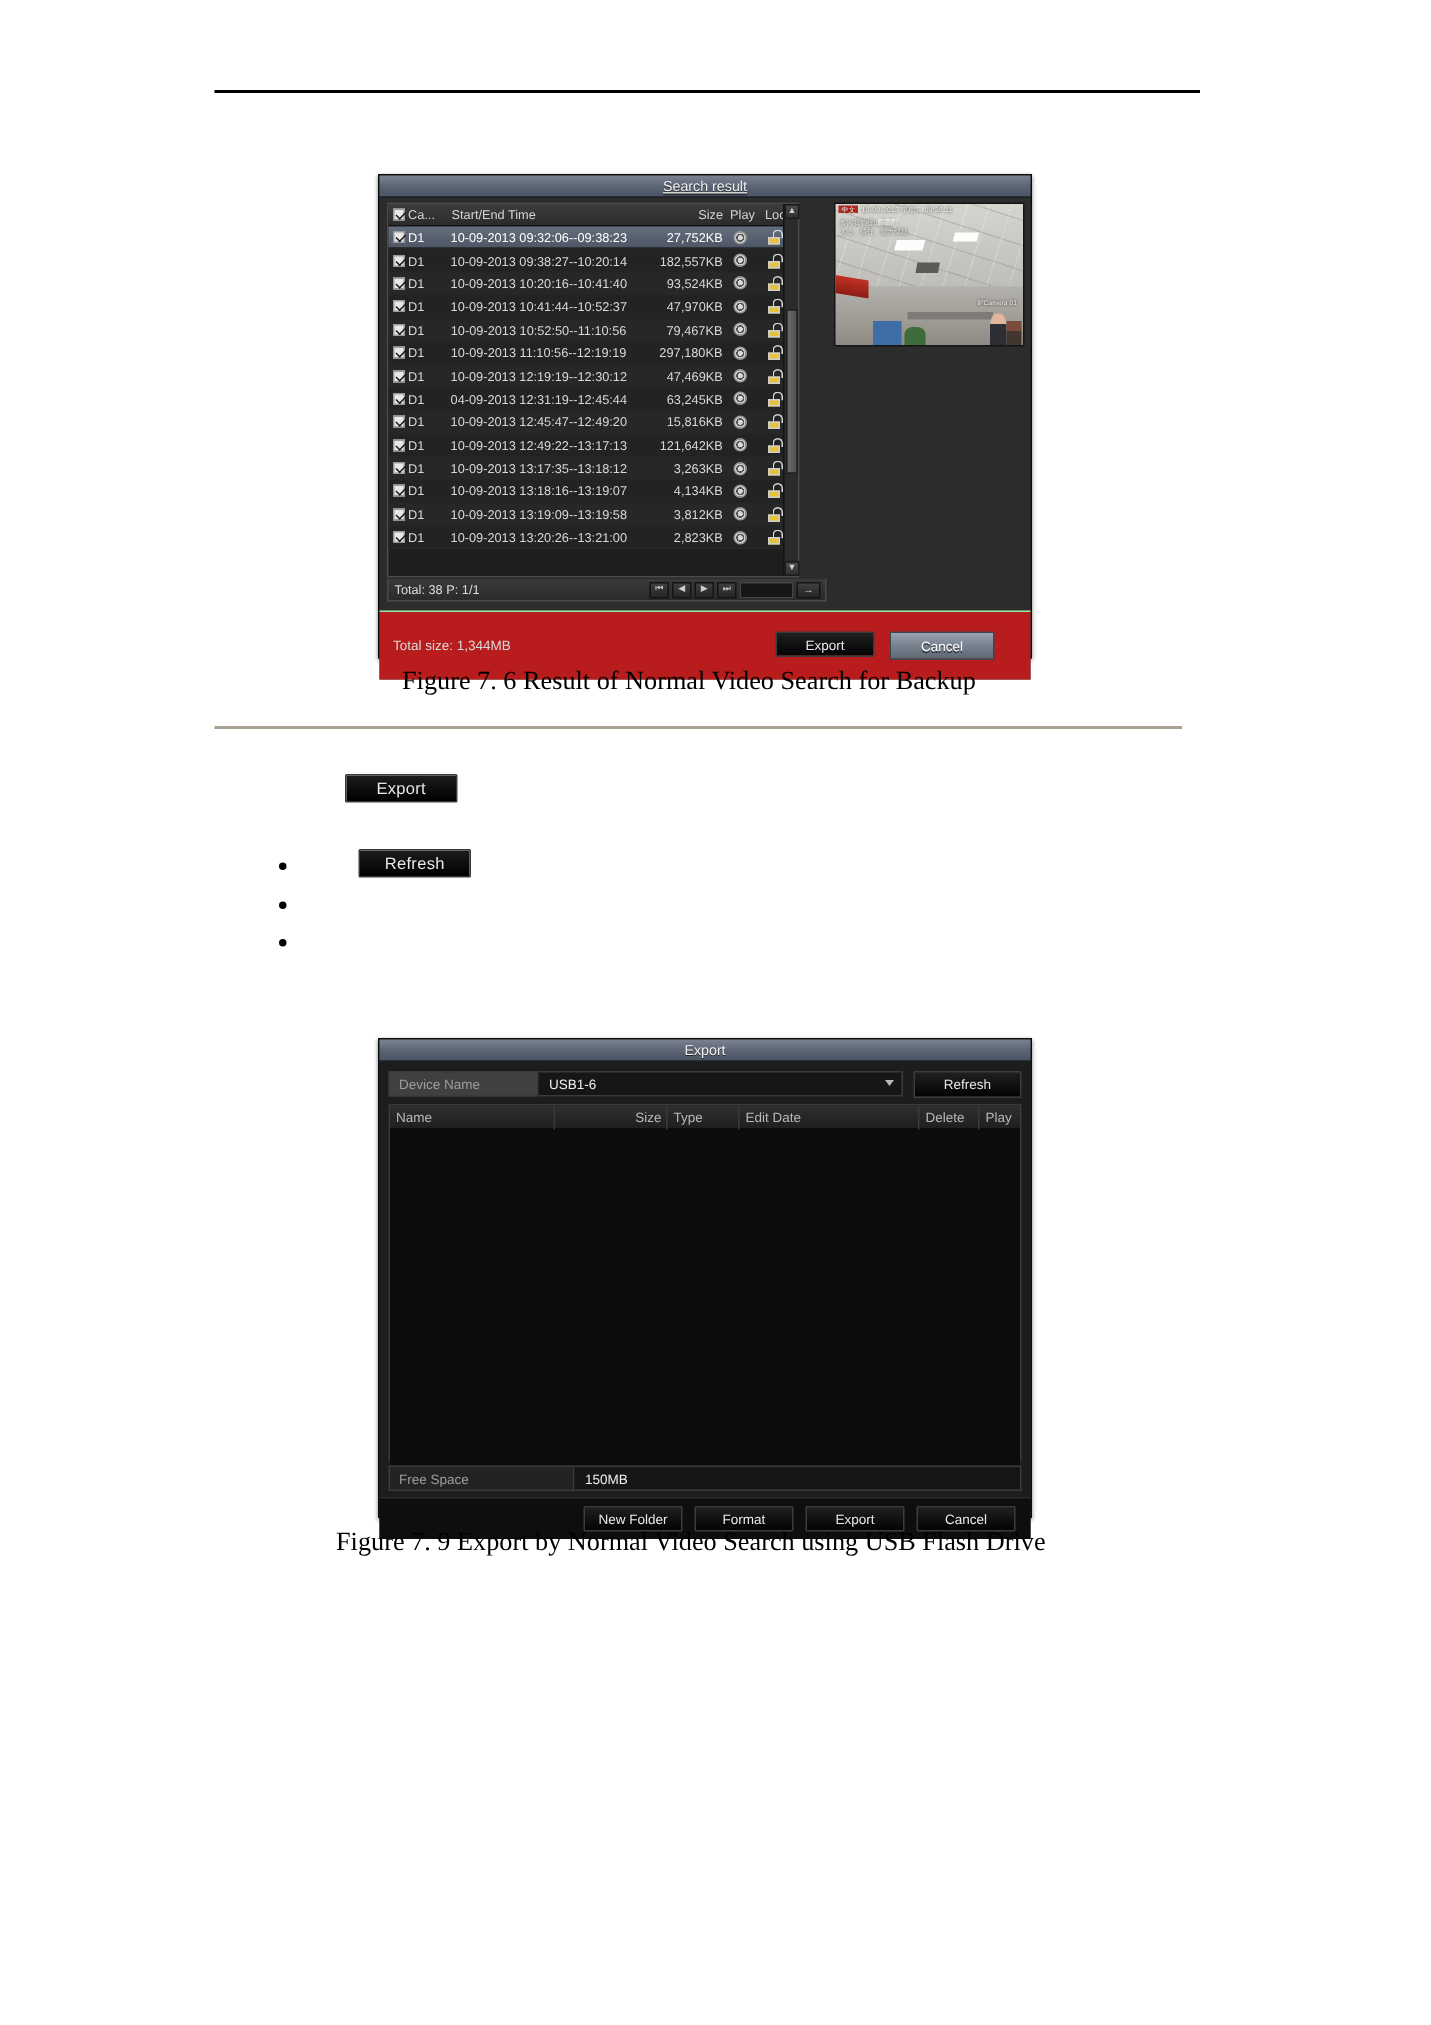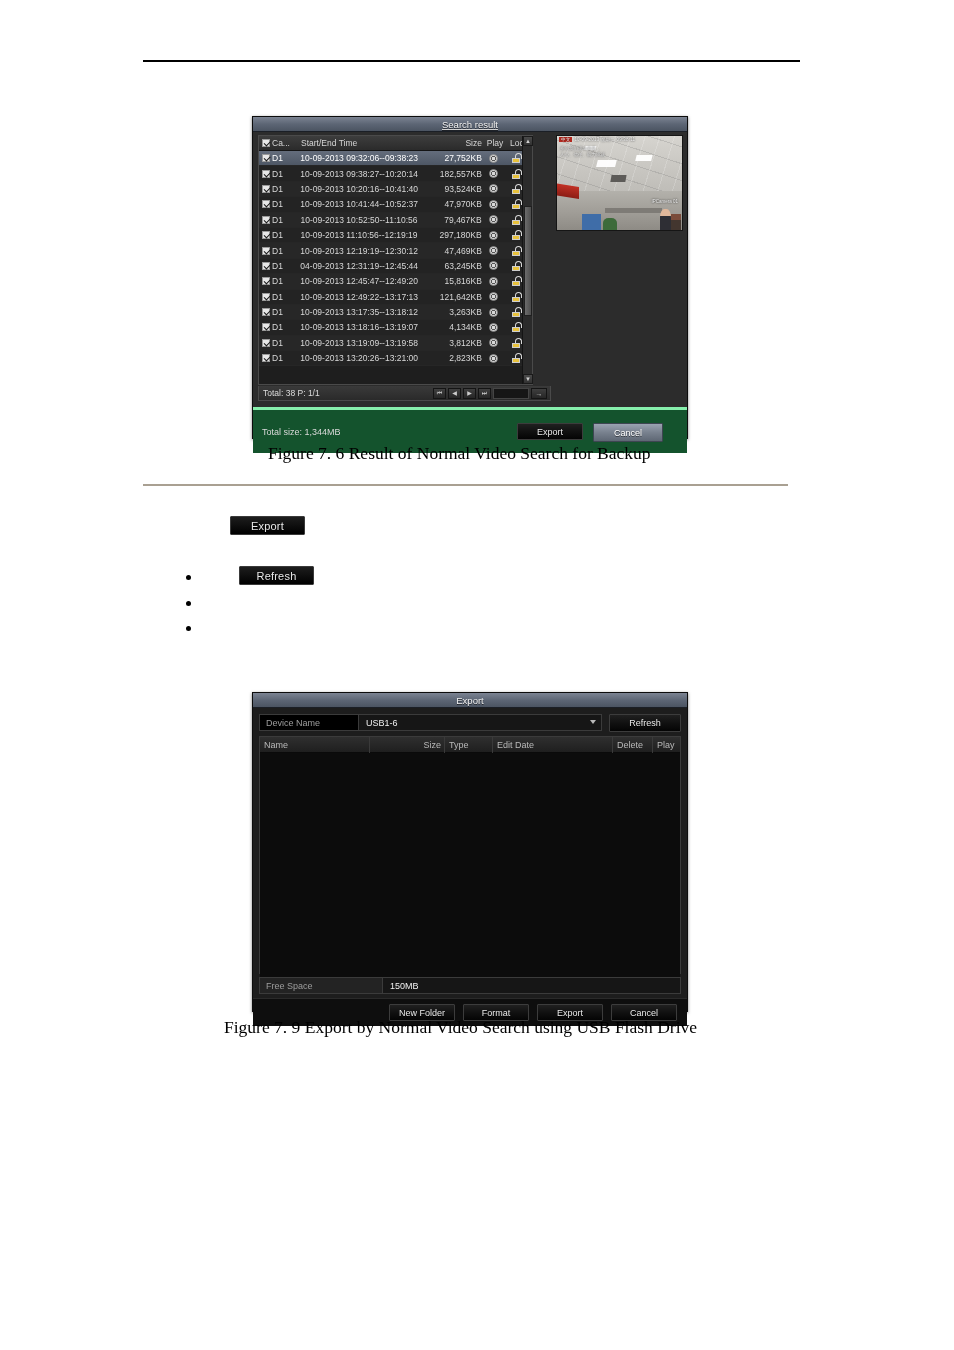--- a/index.html
+++ b/index.html
@@ -241,21 +241,21 @@
     position:absolute; right:4px; bottom:26px;
     font-size:4.5px; color:#efefef; text-shadow:0 0 2px #000;
   }
 
   .sr-info { margin-top:48px; font-size:9px; color:#d7d7d7; line-height:1; }
   .sr-info .blk { margin-bottom:9px; }
   .sr-info .sub { display:block; margin-top:5px; padding-left:14px; }
 
   .sr-footer {
     position:absolute; left:0; bottom:0; width:100%; height:46px;
-    background:#14532d; border-top:3px solid #86efac;
+    background:#b91c1c; border-top:1px solid #86efac;
   }
   .sr-totalsize {
     position:absolute; left:9px; top:17px; font-size:9px; color:#d9d9d9;
   }
   .btn-dark {
     display:flex; align-items:center; justify-content:center;
     font-size:9px; color:#eaeaea;
     background:linear-gradient(180deg,#202020 0%, #111 50%, #040404 100%);
     border:1px solid #3c3c3c; border-radius:1px;
     text-shadow:0 1px 0 #000;
@@ -274,21 +274,21 @@
   #exportDlg { left:252px; top:692px; width:436px; height:320px; }
   .ex-body { position:relative; height:100%; background:#1d1d1d; }
 
   .ex-devrow {
     position:absolute; left:6px; top:6px; right:6px; height:17px;
     display:flex; align-items:center; gap:0;
   }
   .ex-lbl {
     width:100px; height:17px; line-height:17px;
     font-size:9px; color:#9d9d9d; padding-left:6px;
-    background:#000000; border:1px solid #3b3b3b;
+    background:#404040; border:1px solid #3b3b3b;
   }
   .ex-select {
     flex:1; height:17px; position:relative;
     background:#161616; border:1px solid #3b3b3b; border-left:none;
     font-size:9px; color:#f0f0f0; line-height:17px; padding-left:7px;
   }
   .ex-caret {
     position:absolute; right:5px; top:5px;
     width:0; height:0; border-left:3.5px solid transparent;
     border-right:3.5px solid transparent; border-top:4px solid #b9b9b9;

